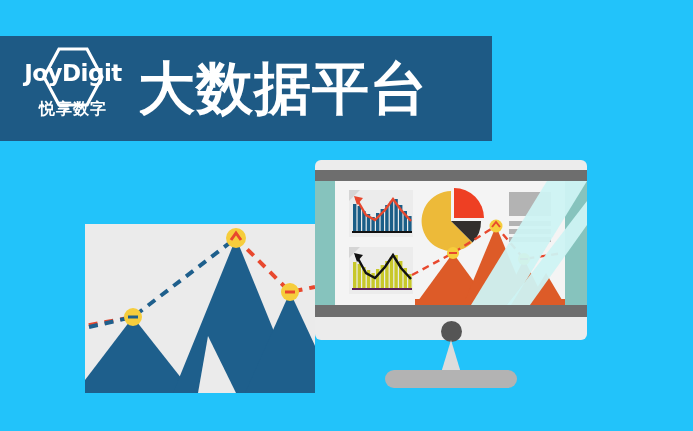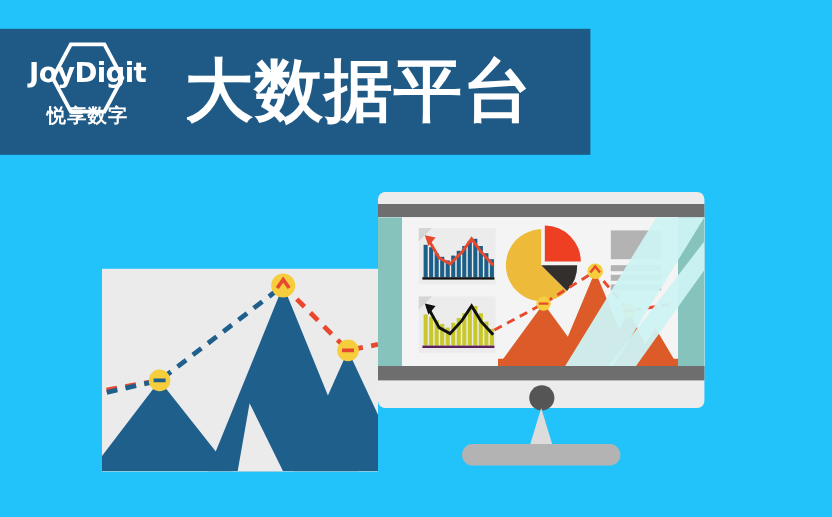--- a/index.html
+++ b/index.html
@@ -6,41 +6,41 @@
   body{
     width:693px;height:431px;
     background:#22c3fa;
     font-family:"Liberation Sans","DejaVu Sans",sans-serif;
     overflow:hidden;position:relative;
   }
   .stage{position:absolute;inset:0;width:693px;height:431px;overflow:hidden;}
 
   
   .header-bar{
-    position:absolute;left:0;top:24px;width:492px;height:105px;
+    position:absolute;left:0;top:36px;width:492px;height:105px;
     background:#1e5a85;display:flex;align-items:center;
   }
   .logo-block{
     position:relative;width:118px;height:92px;margin-left:14px;
     display:flex;flex-direction:column;align-items:center;justify-content:center;
   }
   .logo-hex{position:absolute;left:28px;top:4px;width:62px;height:60px;}
   .logo-word{
     position:relative;z-index:2;color:#ffffff;font-weight:bold;
     font-size:23px;letter-spacing:-0.5px;line-height:1;
     font-family:"DejaVu Sans",sans-serif;
     white-space:nowrap;margin-top:4px;
   }
   .logo-sub{
     position:relative;z-index:2;color:#ffffff;font-weight:bold;
     font-size:16px;letter-spacing:1px;margin-top:14px;white-space:nowrap;
   }
   .header-title{
     color:#ffffff;font-size:57px;font-weight:bold;line-height:1;
-    letter-spacing:1px;margin-left:22px;white-space:nowrap;
+    letter-spacing:1px;margin-left:6px;white-space:nowrap;
     font-family:"DejaVu Sans",sans-serif;
   }
 
   
   .left-panel{
     position:absolute;left:85px;top:224px;width:230px;height:169px;
     background:#ebebeb;overflow:hidden;
   }
   .left-panel svg{display:block;}
 

